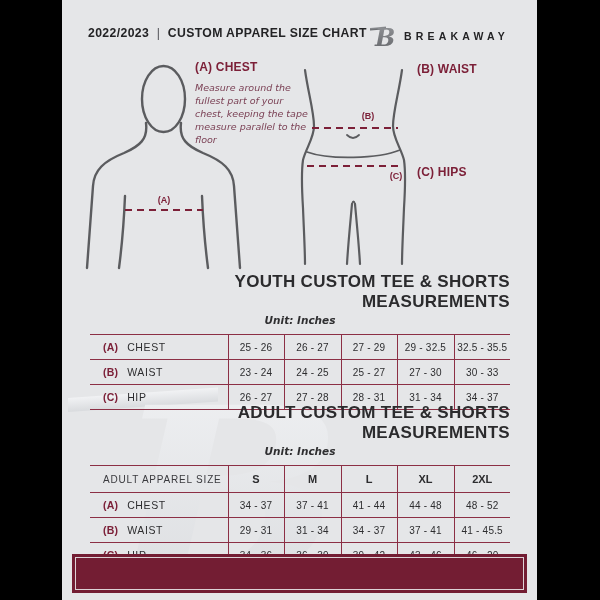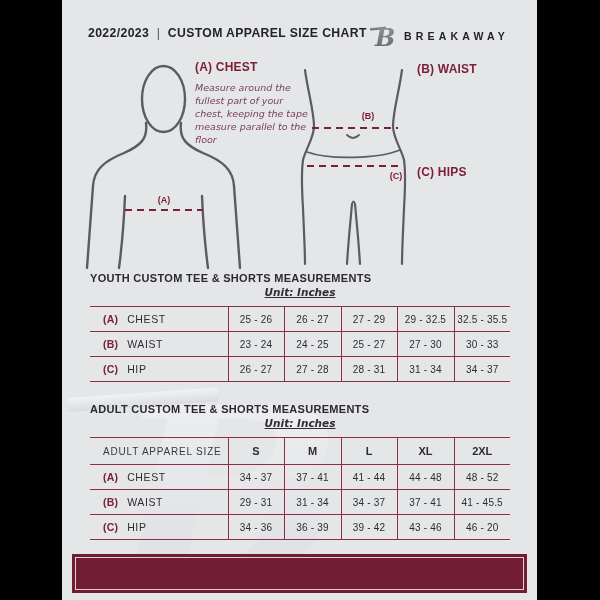--- a/index.html
+++ b/index.html
@@ -25,23 +25,23 @@
   #hips-block{left:355px;top:165px;width:106px;}
 
   .fig{position:absolute;z-index:1;}
   #torso-fig{left:18px;top:55px;}
   #lower-fig{left:221px;top:58px;}
 
   
   .table-block{position:absolute;left:28px;width:420px;z-index:2;}
   #youth-block{top:272px;}
   #adult-block{top:403px;}
-  .tbl-title{text-align:left;font-size:11px;font-weight:800;color:#2b2b2d;letter-spacing:.3px;}
+  .tbl-title{text-align:right;font-size:17px;font-weight:800;color:#2b2b2d;letter-spacing:.3px;}
   .tbl-unit{text-align:center;font-family:"DejaVu Sans",sans-serif;font-style:italic;font-weight:600;
-            font-size:10.5px;color:#2f2f31;margin-top:2px;text-decoration:underline;}
+            font-size:10.5px;color:#2f2f31;margin-top:2px;}
   table{width:420px;border-collapse:collapse;table-layout:fixed;margin-top:8px;
         border-top:1.5px solid #8c2f45;}
   tr{border-bottom:1px solid #8c2f45;}
   tr:last-child{border-bottom:1.5px solid #8c2f45;}
   th,td{border-left:1px solid #8c2f45;text-align:center;vertical-align:middle;color:#2d2d2f;}
   th:first-child,td:first-child{border-left:none;text-align:left;padding-left:13px;}
   th{height:24px;font-size:11px;font-weight:700;}
   th.col-label{font-size:10px;font-weight:400;letter-spacing:.8px;color:#3a3a3e;}
   td{height:22px;font-size:10px;letter-spacing:.2px;}
   td .row-key{color:#7c2038;font-weight:800;font-size:10.5px;}

